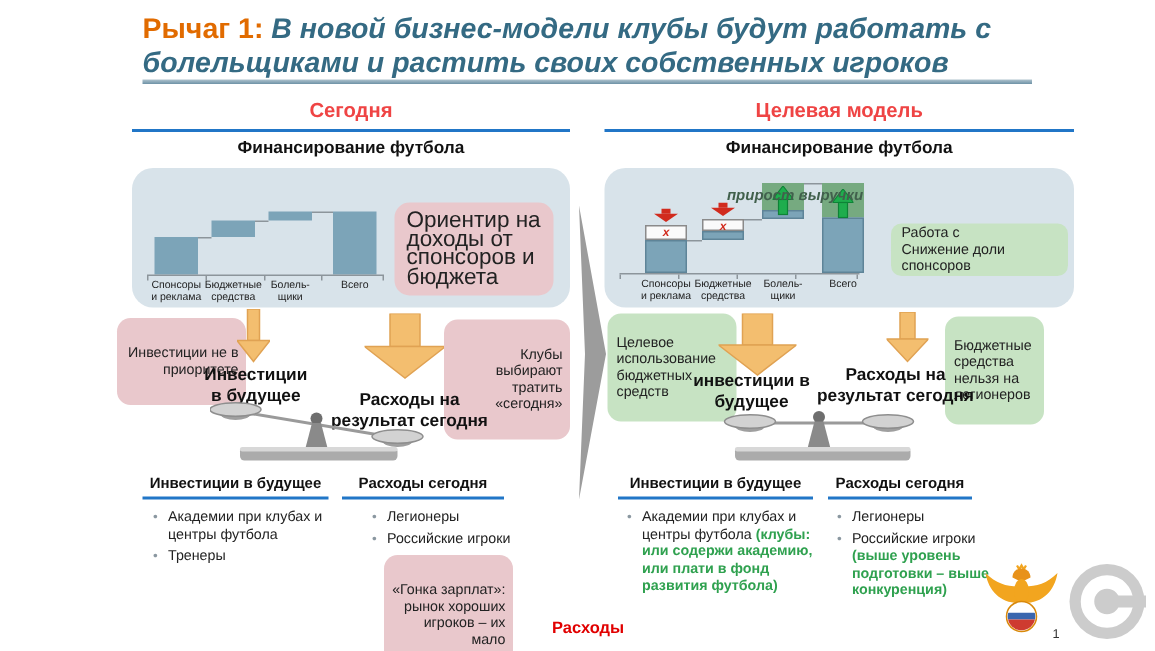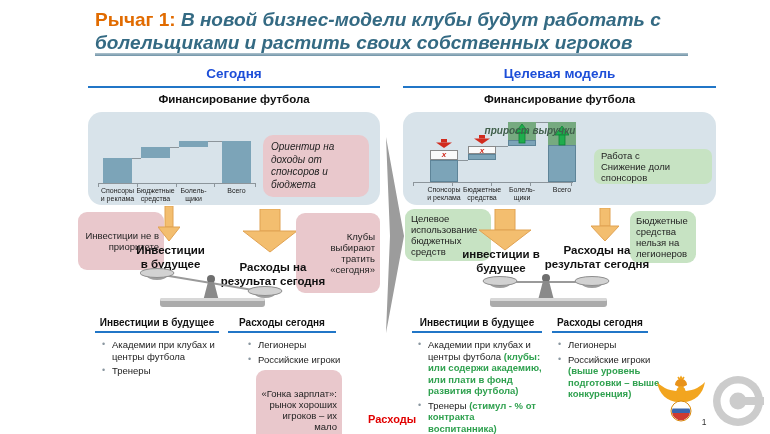--- a/index.html
+++ b/index.html
@@ -9,21 +9,21 @@
   .preline{white-space:pre-line;font-style:italic;}
 
   
   .title{left:95px;top:8px;width:610px;font-size:19px;line-height:23px;font-weight:700;}
   .title-prefix{color:var(--title-accent,#E16B00);}
   .title-rest{color:var(--title-text,#346A83);}
   .title-rule{left:95px;top:53px;width:593px;height:3px;
     background:linear-gradient(#AFC3CE,#6E92A6);}
 
   
-  .col-header{top:66px;font-size:13.5px;font-weight:700;text-align:center;color:#1d4ed8;}
+  .col-header{top:66px;font-size:13.5px;font-weight:700;text-align:center;color:#ef4444;}
   .col-rule{top:86px;height:2px;background:var(--rule-blue,#2176C7);}
   .chart-title{top:93px;font-size:11.5px;font-weight:700;text-align:center;color:#111;}
 
   
   .panel{top:112px;height:93px;background:var(--panel-bg,#D8E3EA);border-radius:14px;}
 
   .bar{background:var(--bar-blue,#7CA4B8);}
   .bar.bordered{border:1px solid #5E8498;box-sizing:border-box;}
   .gblock{background:var(--growth-green,#76AA80);}
   .wseg{background:#FAFAFA;border:1px solid #8a8a8a;box-sizing:border-box;
@@ -32,23 +32,23 @@
   .conn,.axis{height:1px;background:#8C959B;}
   .tick{width:1px;height:3px;background:#8C959B;}
   .axis-label{font-size:7px;line-height:8px;text-align:center;color:#222;white-space:pre-line;}
   .growth-label{font-size:10px;font-style:italic;font-weight:700;color:#41604C;text-align:center;z-index:3;}
 
   .pink-box{background:var(--note-pink,#E9C8CC);border-radius:9px;font-size:9.5px;
     line-height:11px;text-align:right;padding:18px 5px;box-sizing:border-box;color:#222;}
   .green-cal{background:var(--note-green,#C7E3C3);border-radius:7px;font-size:9.5px;
     line-height:11px;padding:0 7px;box-sizing:border-box;color:#222;display:flex;align-items:center;}
   .green-box{background:var(--note-green,#C7E3C3);border-radius:9px;font-size:9.5px;
-    line-height:11px;text-align:left;padding:4px 6px;box-sizing:border-box;color:#222;}
-  .callout{background:var(--note-pink,#E9C8CC);border-radius:10px;font-size:10px;
-    line-height:12.5px;padding:6px 8px;box-sizing:border-box;color:#222;font-style:italic;}
+    line-height:11px;text-align:left;padding:14px 6px;box-sizing:border-box;color:#222;}
+  .callout{background:var(--note-pink,#E9C8CC);border-radius:10px;font-size:15px;
+    line-height:12.5px;padding:6px 8px;box-sizing:border-box;color:#222;}
 
   .flow-label{font-size:11.5px;line-height:14px;font-weight:700;text-align:center;
     color:#111;white-space:pre-line;}
 
   .orange-arrow polygon,.orange-arrow rect{fill:var(--arrow-orange,#F3BE6F);stroke:#E0A253;stroke-width:1;}
   .red-arrow *{fill:var(--arrow-red,#D12B1E);}
   .green-arrow *{fill:var(--arrow-green,#1FAD4D);stroke:#0E8336;stroke-width:.8;}
   .divider-arrow polygon{fill:#9C9C9C;}
 
   
@@ -229,21 +229,20 @@
       <li><span>Российские игроки</span></li>
     </ul>
   <div class="abs pink-box" style="left:256px;top:370px;width:86px;">«Гонка зарплат»: рынок хороших игроков – их мало</div>
 
   <div class="abs tbl-header" style="left:412px;width:130px;">Инвестиции в будущее</div>
   <div class="abs tbl-rule" style="left:412px;width:130px;"></div>
   <div class="abs tbl-header" style="left:552px;width:96px;">Расходы сегодня</div>
   <div class="abs tbl-rule" style="left:552px;width:96px;"></div>
   <ul class="abs blist" style="left:416px;top:339px;width:128px;">
       <li><span>Академии при клубах и центры футбола </span><span class="g">(клубы: или содержи академию, или плати в фонд развития футбола)</span></li>
-      <li><span>Тренеры </span><span class="g">(стимул - % от контракта воспитанника)</span></li>
     </ul>
   <ul class="abs blist" style="left:556px;top:339px;width:122px;">
       <li><span>Легионеры</span></li>
       <li><span>Российские игроки </span><span class="g">(выше уровень подготовки – выше конкуренция)</span></li>
     </ul>
 
   <div class="abs draft" style="left:368px;top:413px;">Расходы</div>
 
   <svg class="abs" style="left:655px;top:373px;" width="52" height="50" viewBox="0 0 52 50">
     <path d="M23 4 l1.5 2.5 L26 4 l1.5 2.5 L29 4" stroke="#F2A51F" stroke-width="1.5" fill="none"></path>

